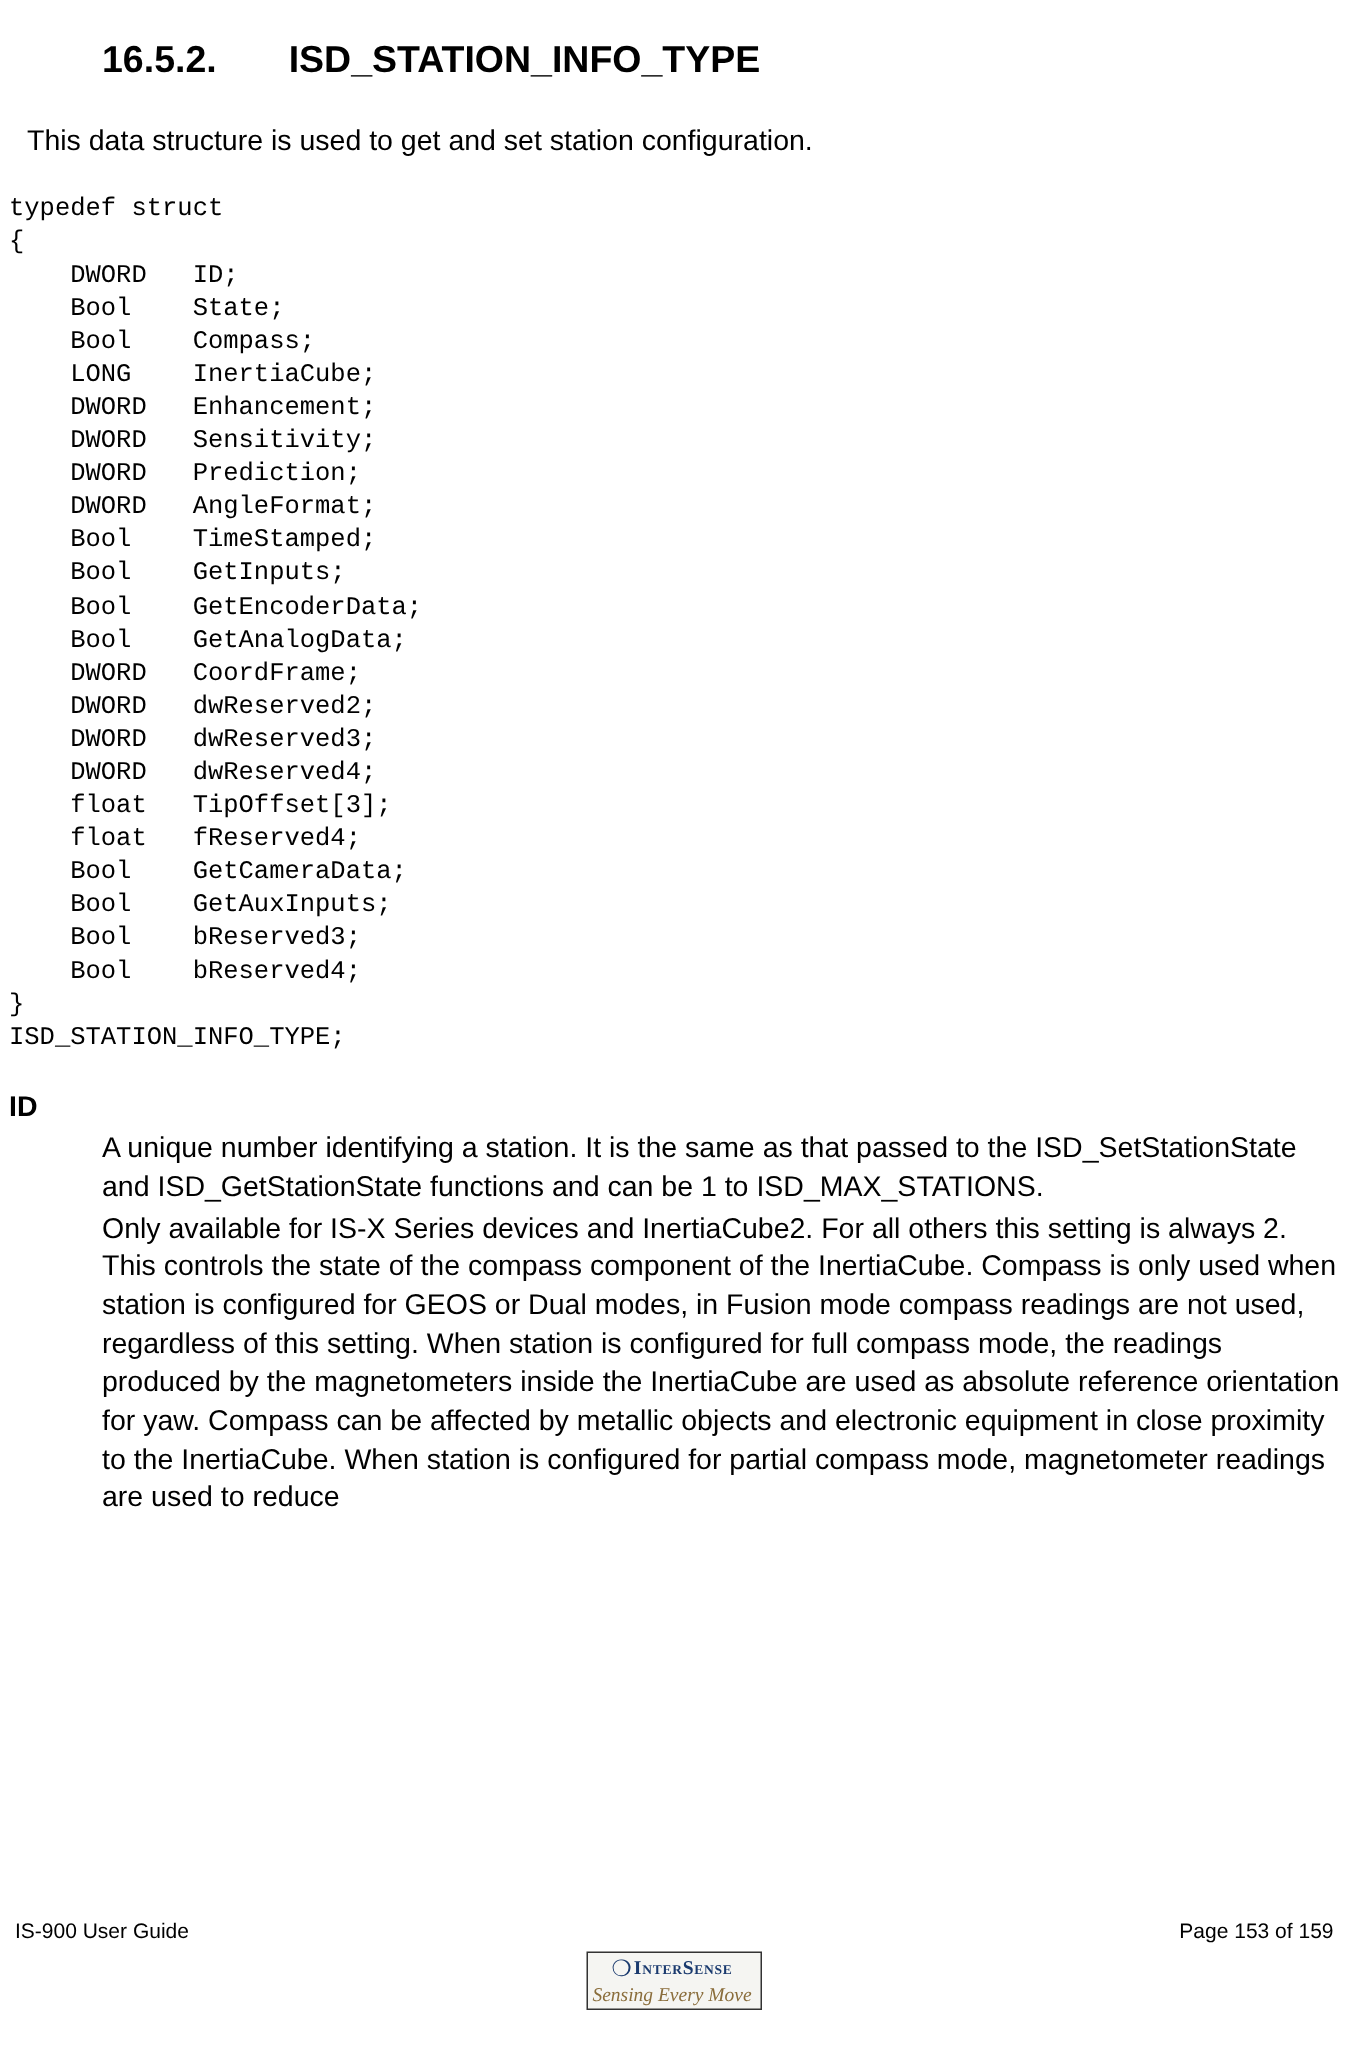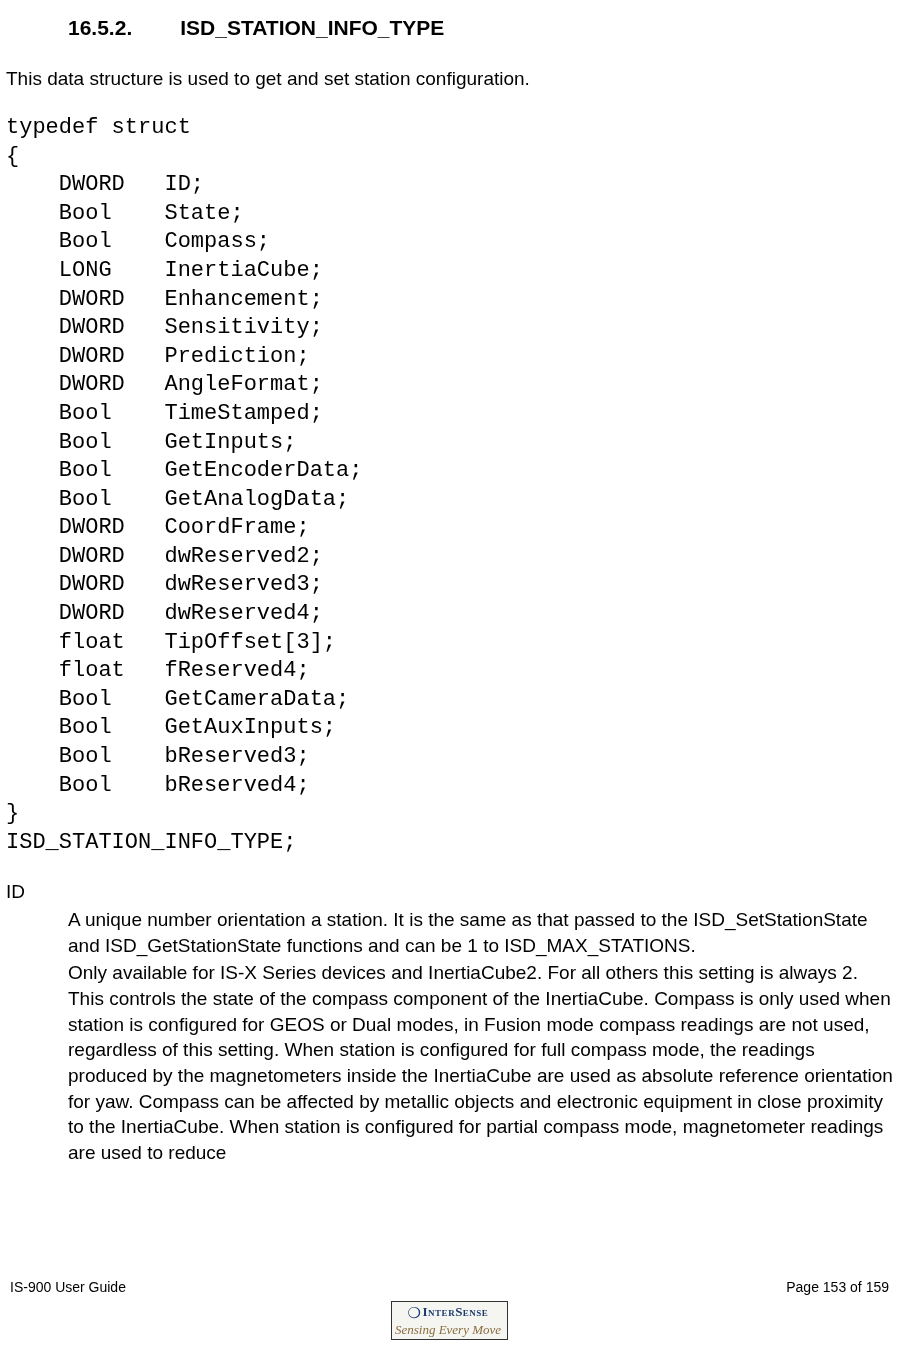--- a/index.html
+++ b/index.html
@@ -12,40 +12,41 @@
       width: 899px;
       height: 1370px;
       position: relative;
       padding: 0;
     }
     .content {
       padding: 0 6px 0 6px;
     }
     .section-heading {
       font-weight: bold;
-      font-size: 21px;
+      font-size: 25px;
       padding-left: 62px;
-      padding-top: 14px;
+      padding-top: 24px;
     }
     .section-number {
       display: inline-block;
       margin-right: 48px;
     }
     .intro {
       margin-top: 24px;
       margin-bottom: 22px;
+      margin-left: 12px;
     }
     .code {
       font-family: "Courier New", Courier, monospace;
-      font-size: 22px;
+      font-size: 17px;
       white-space: pre;
       line-height: 1.3;
     }
     .term {
-      font-weight: normal;
+      font-weight: bold;
       margin-top: 22px;
     }
     .desc {
       margin-left: 62px;
       margin-top: 2px;
     }
     .mono {
       font-family: Liberation Sans, sans-serif;
     }
     .footer {
@@ -129,21 +130,21 @@
     float   fReserved4;
     Bool    GetCameraData;
     Bool    GetAuxInputs;
     Bool    bReserved3;
     Bool    bReserved4;
 }
 ISD_STATION_INFO_TYPE;</div>
 
   <div class="term">ID</div>
   <div class="desc">
-    <span>A unique number orientation a station. It is the same as that passed to the </span><span class="mono">ISD_SetStationState</span><span> and </span><span class="mono">ISD_GetStationState</span><span> functions and can be 1 to </span><span class="mono">ISD_MAX_STATIONS</span><span>.</span>
+    <span>A unique number identifying a station. It is the same as that passed to the </span><span class="mono">ISD_SetStationState</span><span> and </span><span class="mono">ISD_GetStationState</span><span> functions and can be 1 to </span><span class="mono">ISD_MAX_STATIONS</span><span>.</span>
   </div>
 
 
   <div class="desc">
     <span>Only available for IS-X Series devices and InertiaCube2.  For all others this setting is always 2.  This controls the state of the compass component of the InertiaCube. Compass is only used when station is configured for GEOS or Dual modes, in Fusion mode compass readings are not used, regardless of this setting.  When station is configured for full compass mode, the readings produced by the magnetometers inside the InertiaCube are used as absolute reference orientation for yaw.  Compass can be affected by metallic objects and electronic equipment in close proximity to the InertiaCube. When station is configured for partial compass mode, magnetometer readings are used to reduce</span>
   </div>
 </div>
 
 <div class="footer">
   <div class="footer-row">

